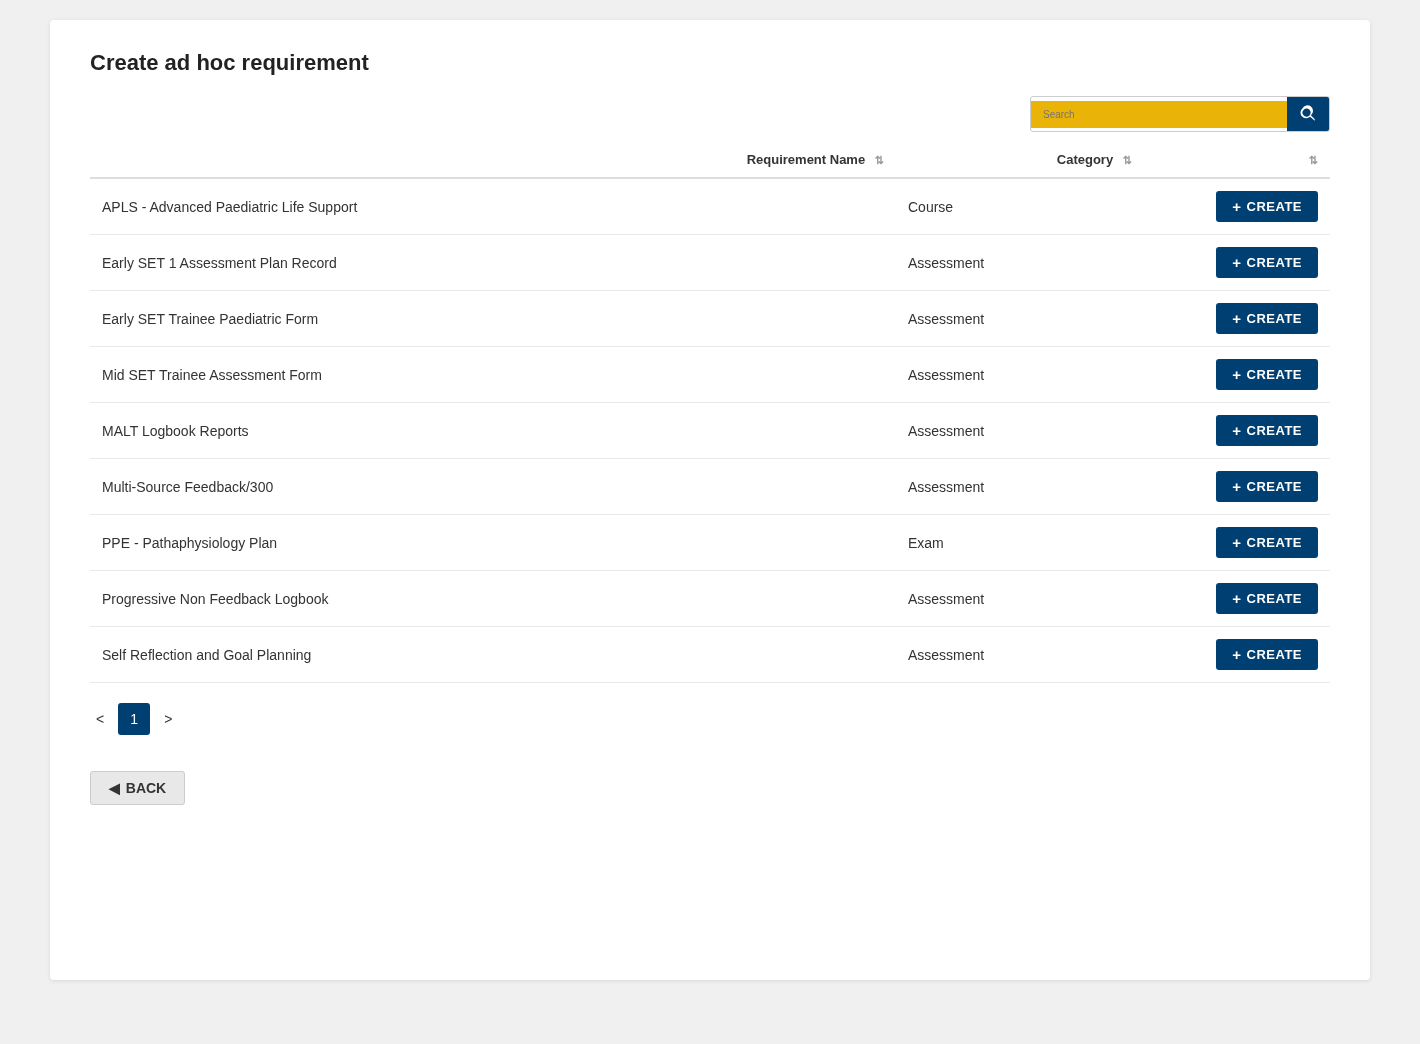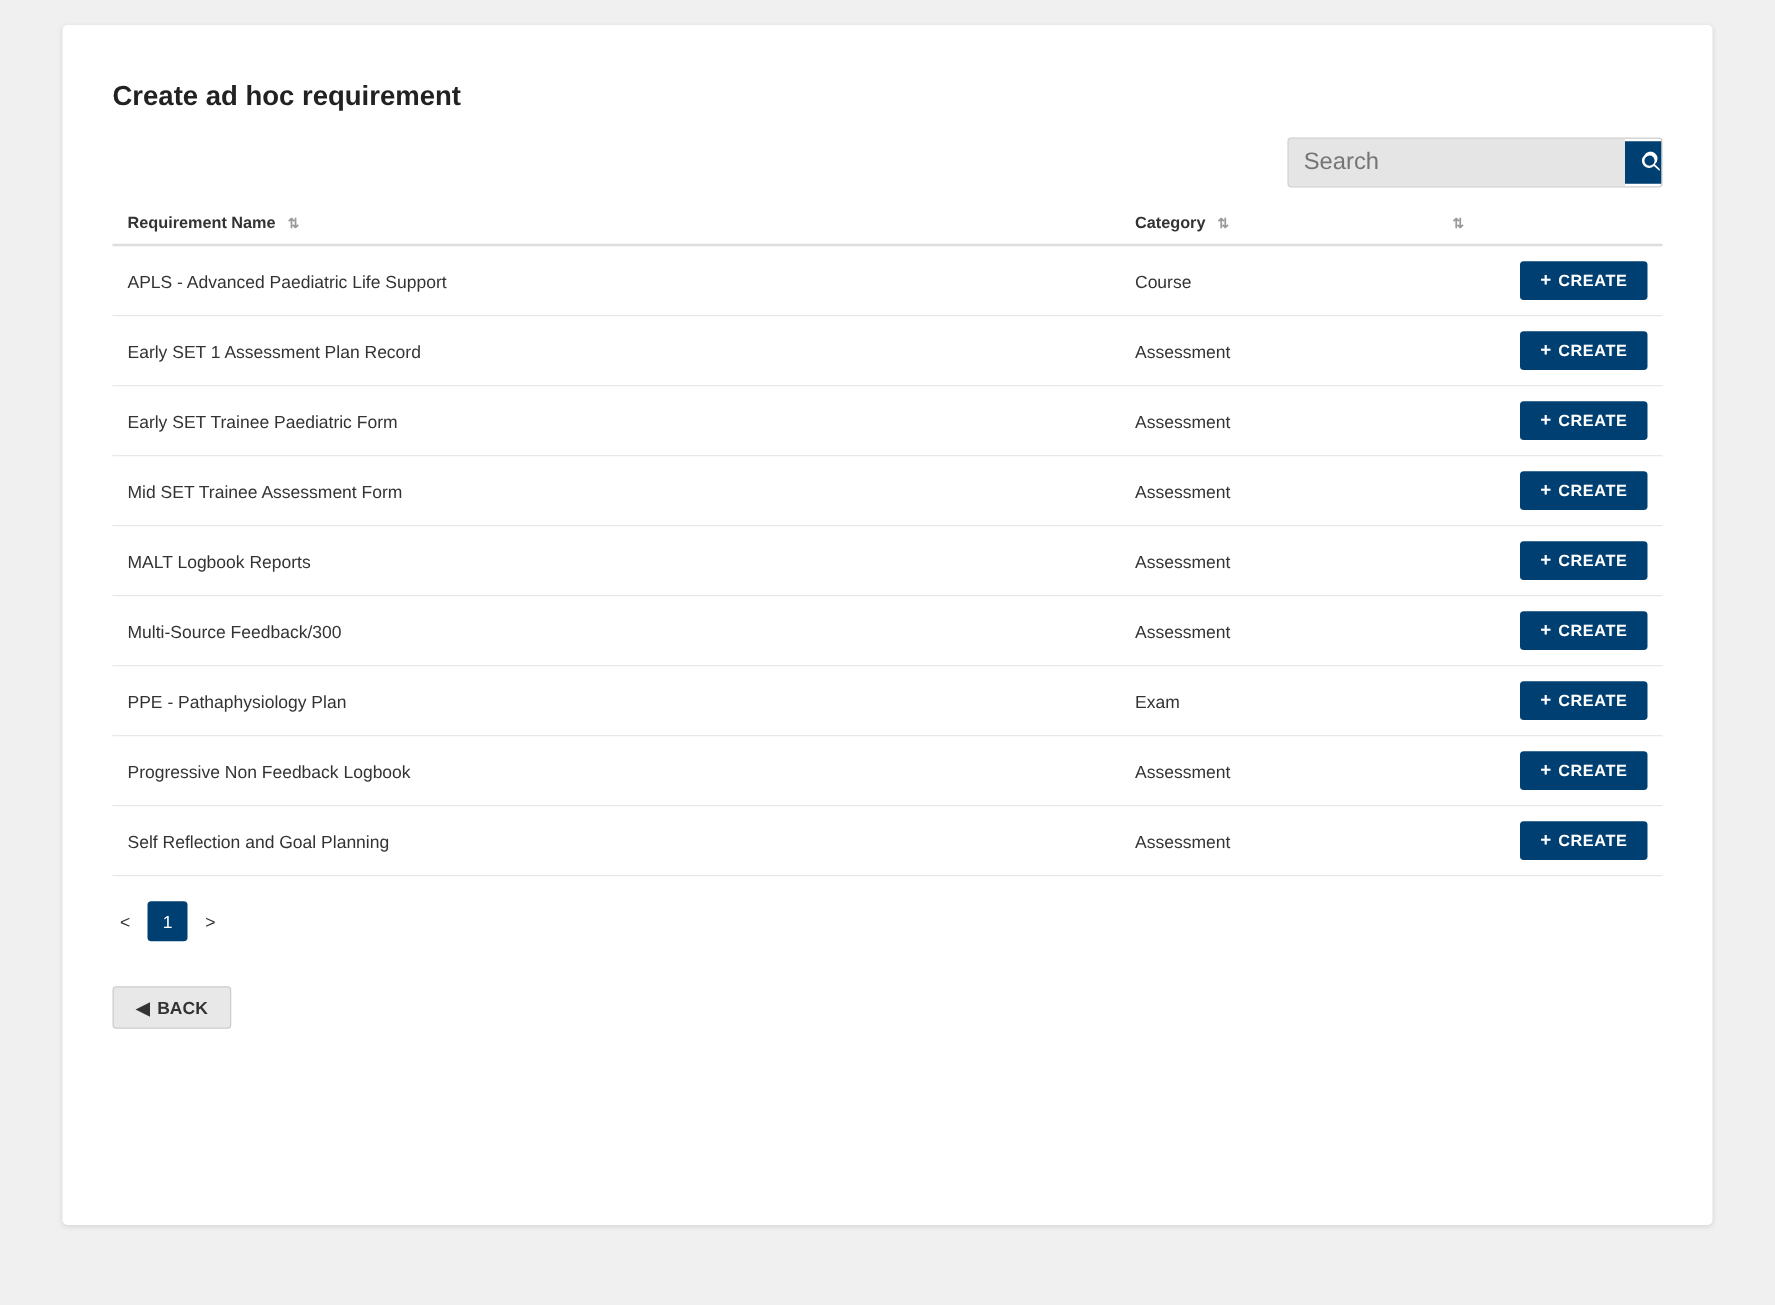--- a/index.html
+++ b/index.html
@@ -15,21 +15,21 @@
       justify-content: center;
       align-items: flex-start;
       min-height: 100vh;
       padding: 20px;
     }
 
     .page-container {
       background: #fff;
       width: 1320px;
       min-height: 960px;
-      padding: 44px 40px 40px 40px;
+      padding: 30px 40px 40px 40px;
       border-radius: 4px;
       box-shadow: 0 1px 4px rgba(0,0,0,0.1);
     }
 
     .page-title {
       font-size: 22px;
       font-weight: bold;
       color: #222;
       margin-bottom: 20px;
     }
@@ -46,24 +46,24 @@
       border: 1px solid #ccc;
       border-radius: 3px;
       overflow: hidden;
       width: 300px;
     }
 
     .search-input {
       border: none;
       outline: none;
       padding: 8px 12px;
-      font-size: 19px;
+      font-size: 10px;
       color: #555;
       flex: 1;
-      background: #e5e5e5;
+      background: #eab308;
     }
 
     .search-button {
       background-color: #003f72;
       border: none;
       padding: 8px 12px;
       cursor: pointer;
       display: flex;
       align-items: center;
       justify-content: center;
@@ -82,21 +82,21 @@
 
     .table-container thead tr {
       border-bottom: 2px solid #ddd;
     }
 
     .table-container th {
       padding: 10px 12px;
       font-size: 13px;
       font-weight: 600;
       color: #333;
-      text-align: left;
+      text-align: right;
       user-select: none;
     }
 
     .th-name {
       width: 65%;
     }
 
     .th-category {
       width: 20%;
     }

